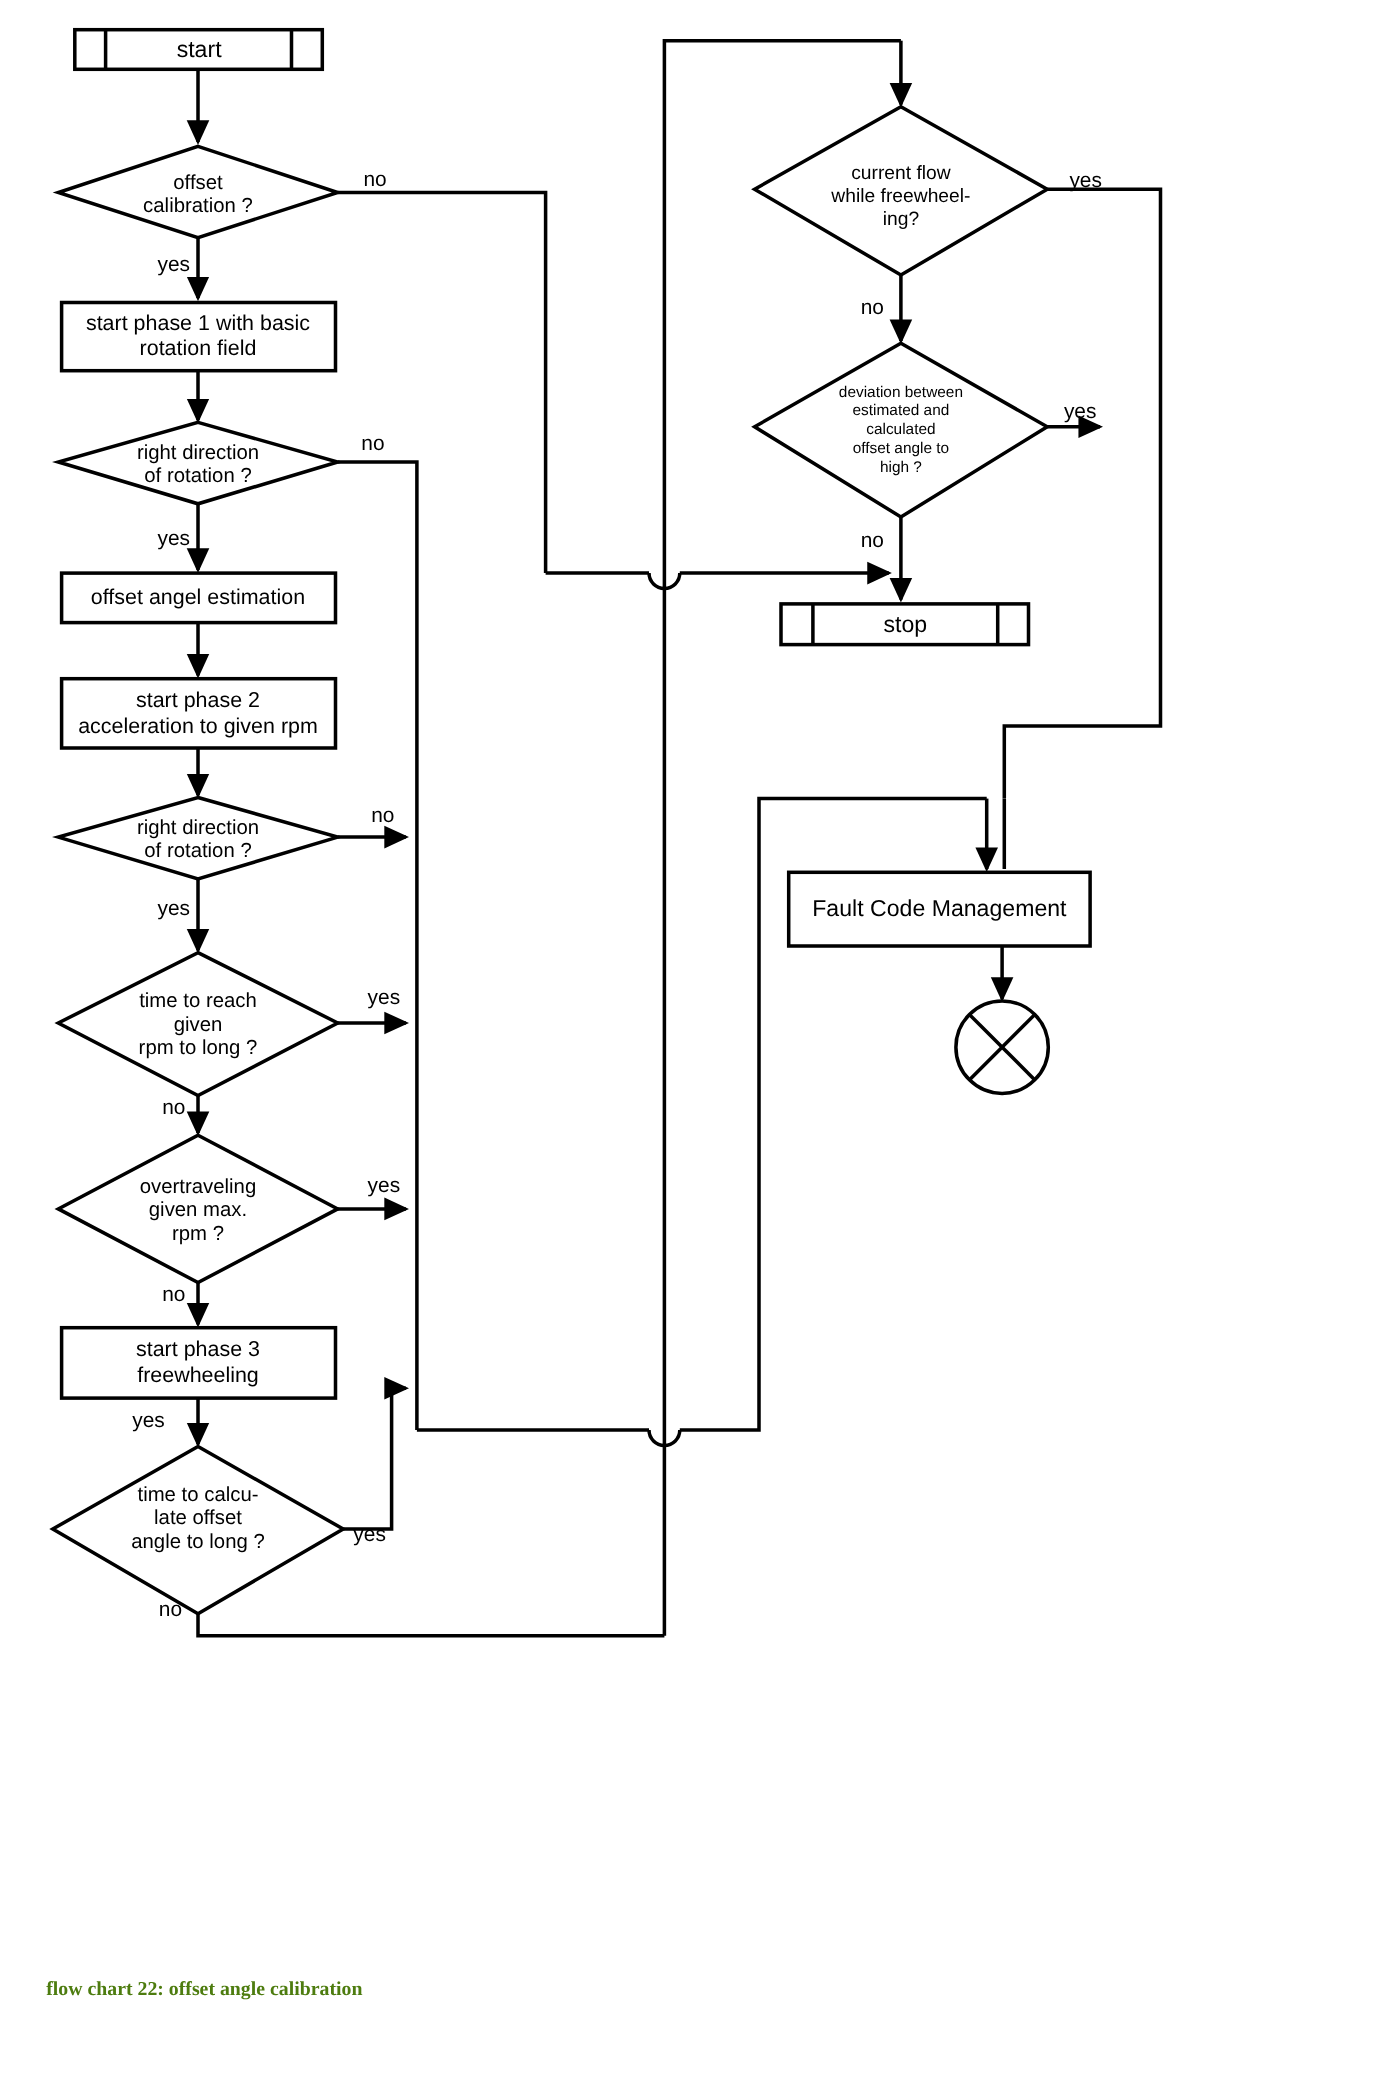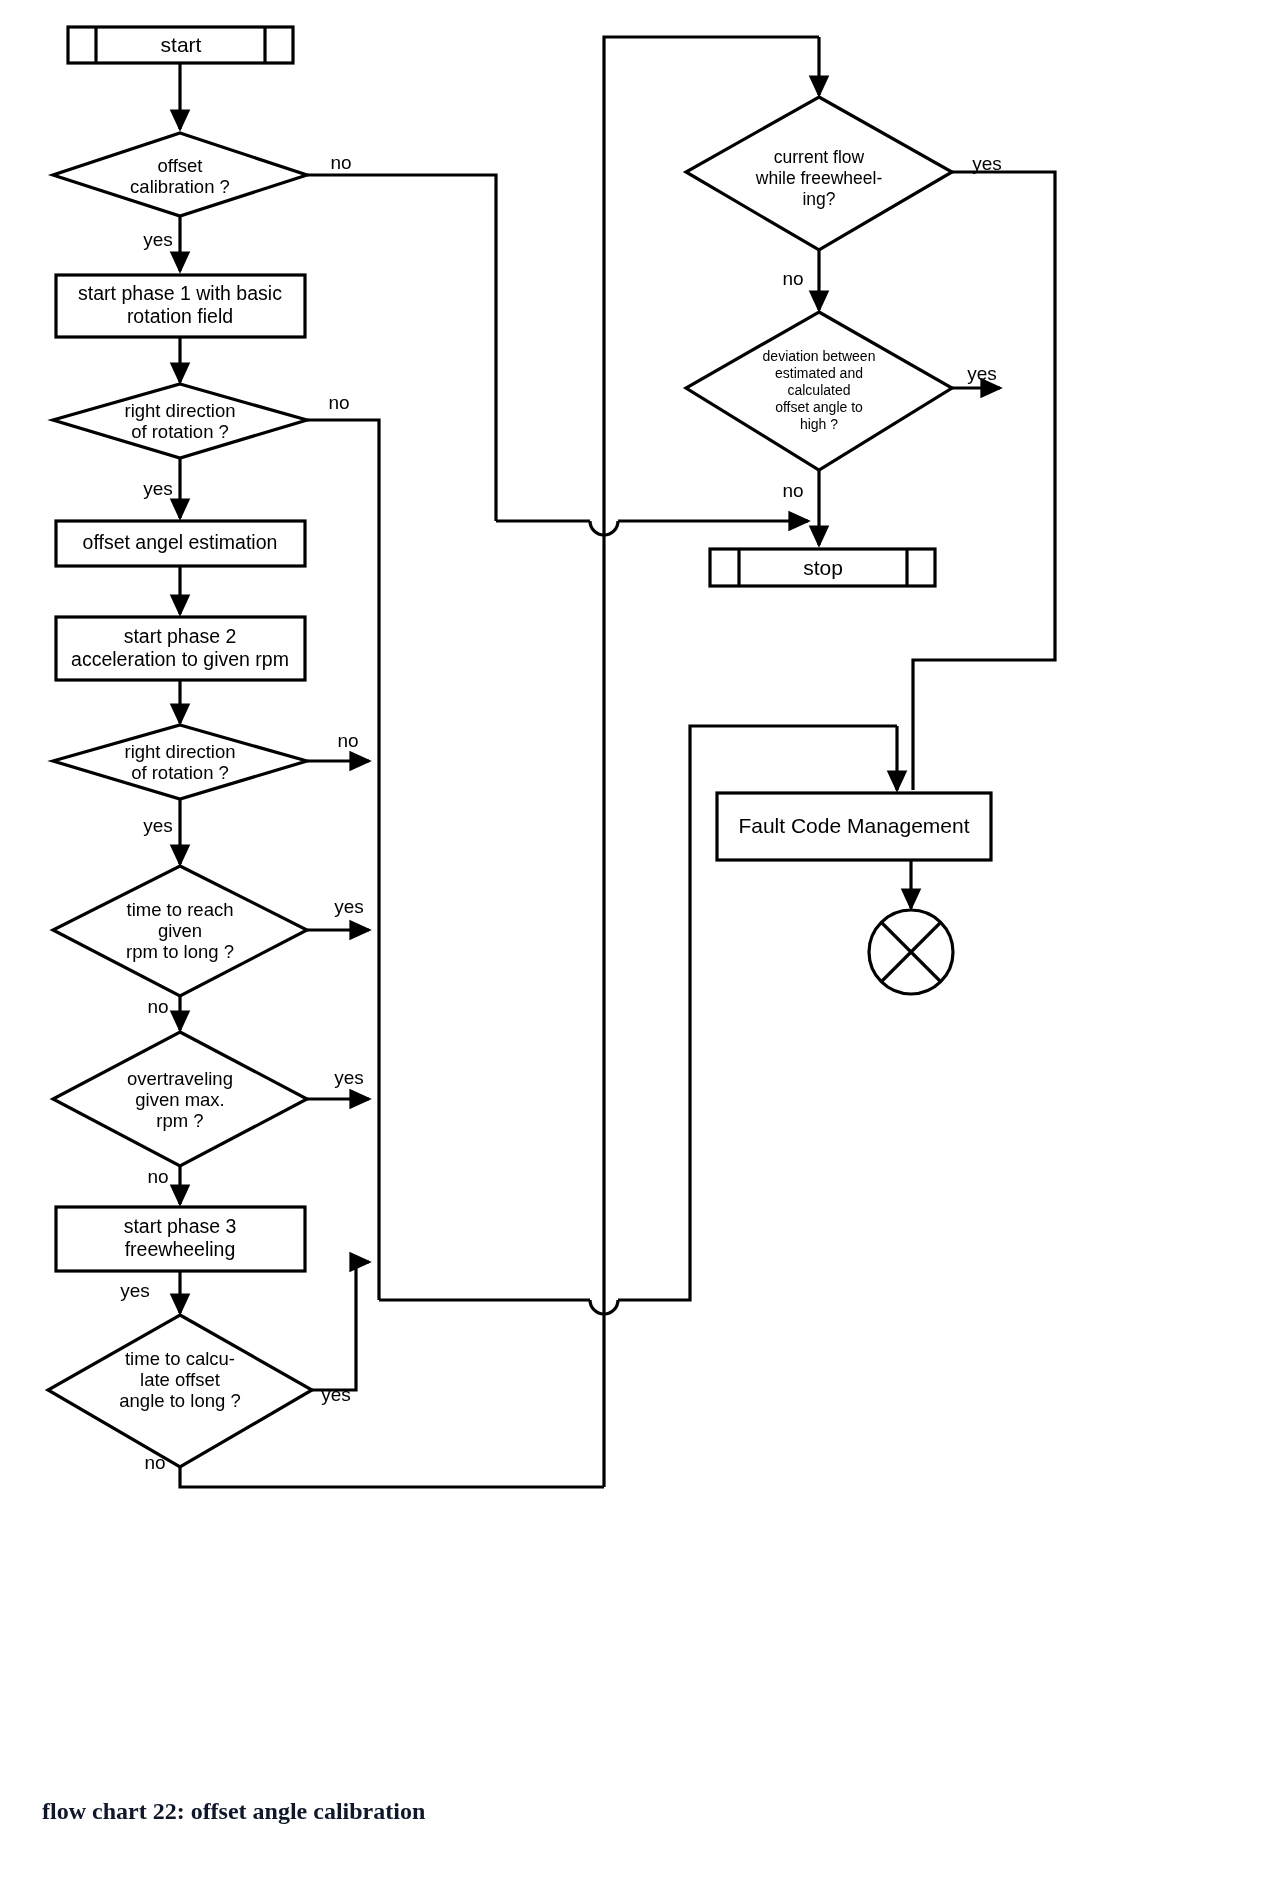--- a/index.html
+++ b/index.html
@@ -61,22 +61,22 @@
     fill: #000000;
     text-anchor: middle;
     dominant-baseline: middle;
   }
   #caption {
     position: absolute;
     left: 42px;
     top: 1798px;
     font-family: "Liberation Serif", serif;
     font-weight: bold;
-    font-size: 24px;
-    color: #0f172a;
+    font-size: 18px;
+    color: #4d7c0f;
     white-space: nowrap;
   }
 </style>
 </head>
 <body>
 
 <div id="page">
 
   <svg id="flow-svg" viewBox="0 0 1264 1892">
 

